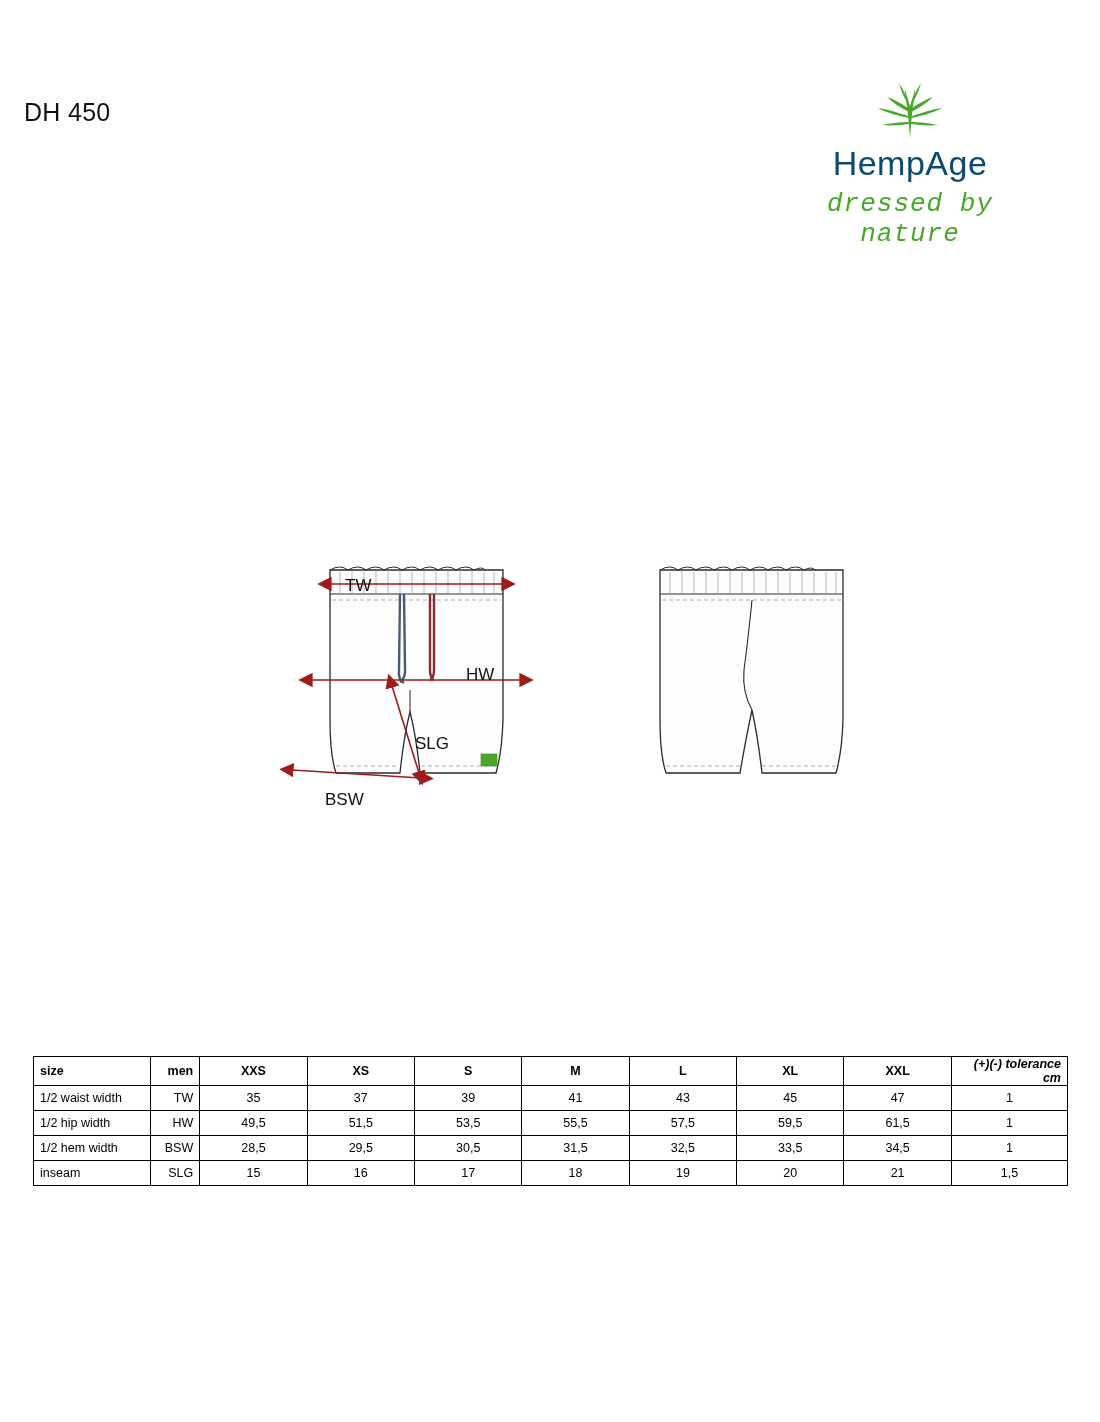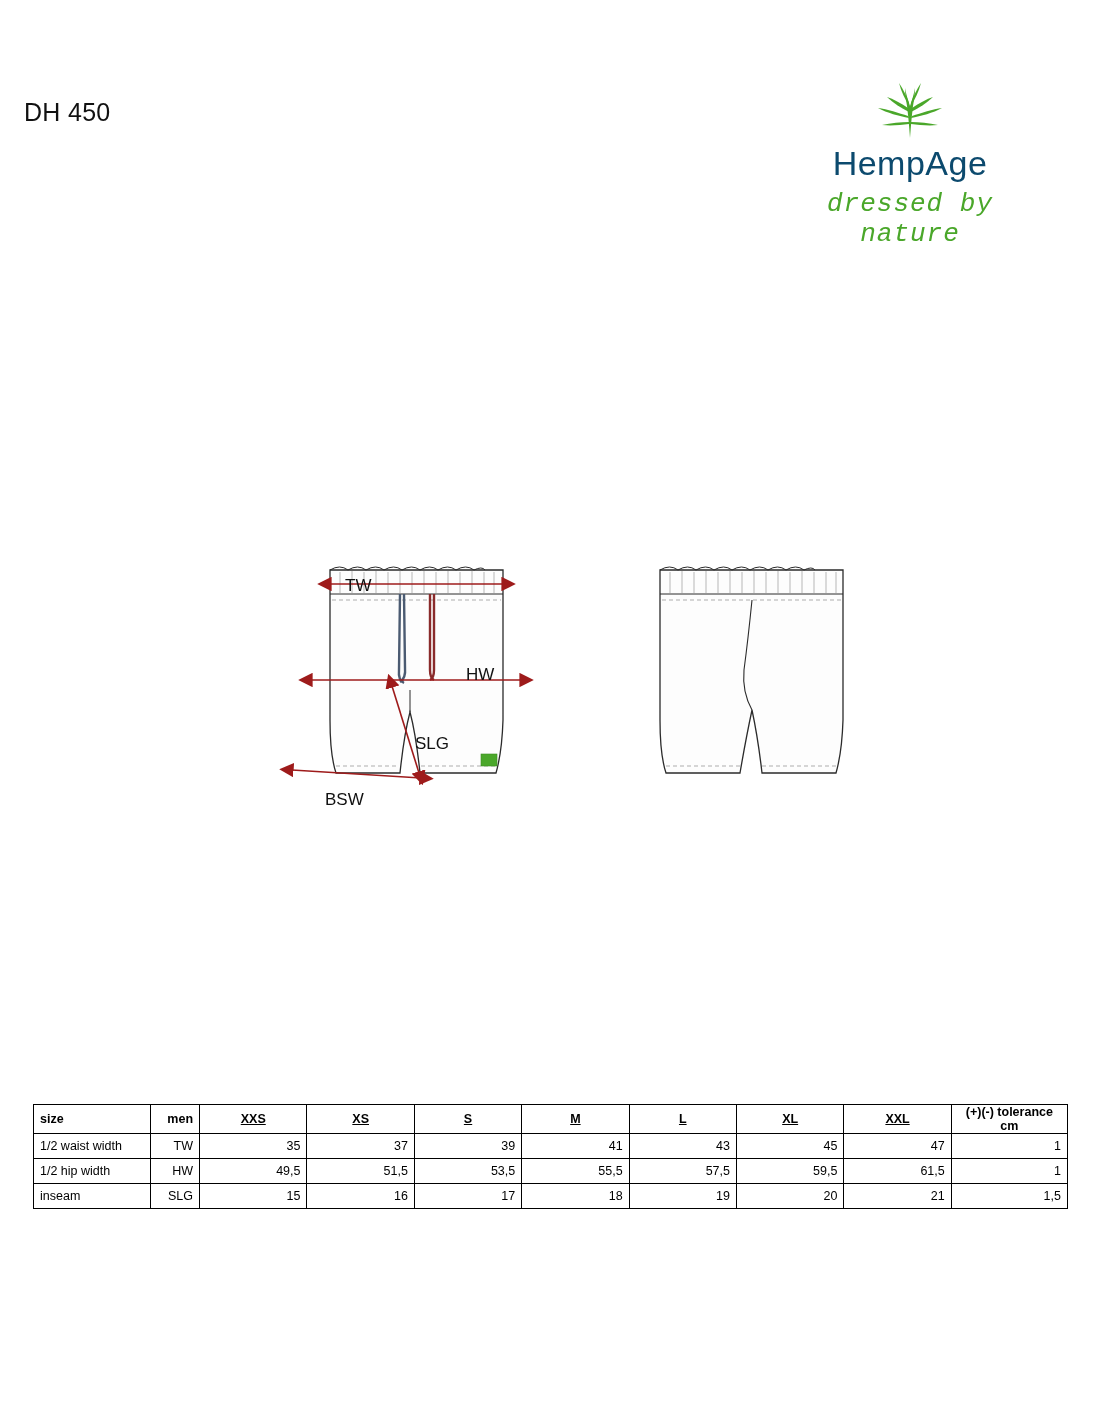--- a/index.html
+++ b/index.html
@@ -65,21 +65,21 @@
     left: 0;
     top: 520px;
     width: 1100px;
     height: 320px;
   }
 
   
   .size-table-wrap {
     position: absolute;
     left: 33px;
-    top: 1104px;
+    top: 1056px;
     width: 819px;
   }
   table.size-table {
     border-collapse: collapse;
     width: 1035px;
     font-size: 12.5px;
     color: #000;
   }
   table.size-table td, table.size-table th {
     border: 1px solid #000;
@@ -87,23 +87,23 @@
     padding: 0 6px;
     font-weight: 400;
     vertical-align: middle;
     box-sizing: border-box;
   }
   table.size-table .hdr {
     font-weight: bold;
   }
   .c-label  { width: 122px; text-align: left; }
   .c-gender { width: 50px;  text-align: right; }
-  .c-size   { width: 113px; text-align: center; text-decoration: underline; }
-  .c-tol    { width: 120px; text-align: center; }
-  td.num { text-align: right; padding-right: 8px; }
+  .c-size   { width: 113px; text-align: center; }
+  .c-tol    { width: 120px; text-align: right; font-style: italic; }
+  td.num { text-align: center; padding-right: 8px; }
   td.center { text-align: center; }
 </style>
 </head>
 <body>
 
 <div class="page">
 
   <div class="doc-code">DH 450</div>
 
   <div class="brand-block">
@@ -232,20 +232,32 @@
           <td class="num">49,5</td>
           <td class="num">51,5</td>
           <td class="num">53,5</td>
           <td class="num">55,5</td>
           <td class="num">57,5</td>
           <td class="num">59,5</td>
           <td class="num">61,5</td>
           <td class="num">1</td>
         </tr>
 
+        <tr>
+          <td class="c-label">1/2 hem width</td>
+          <td class="c-gender">BSW</td>
+          <td class="num">28,5</td>
+          <td class="num">29,5</td>
+          <td class="num">30,5</td>
+          <td class="num">31,5</td>
+          <td class="num">32,5</td>
+          <td class="num">33,5</td>
+          <td class="num">34,5</td>
+          <td class="num">1</td>
+        </tr>
 
         <tr>
           <td class="c-label">inseam</td>
           <td class="c-gender">SLG</td>
           <td class="num">15</td>
           <td class="num">16</td>
           <td class="num">17</td>
           <td class="num">18</td>
           <td class="num">19</td>
           <td class="num">20</td>

